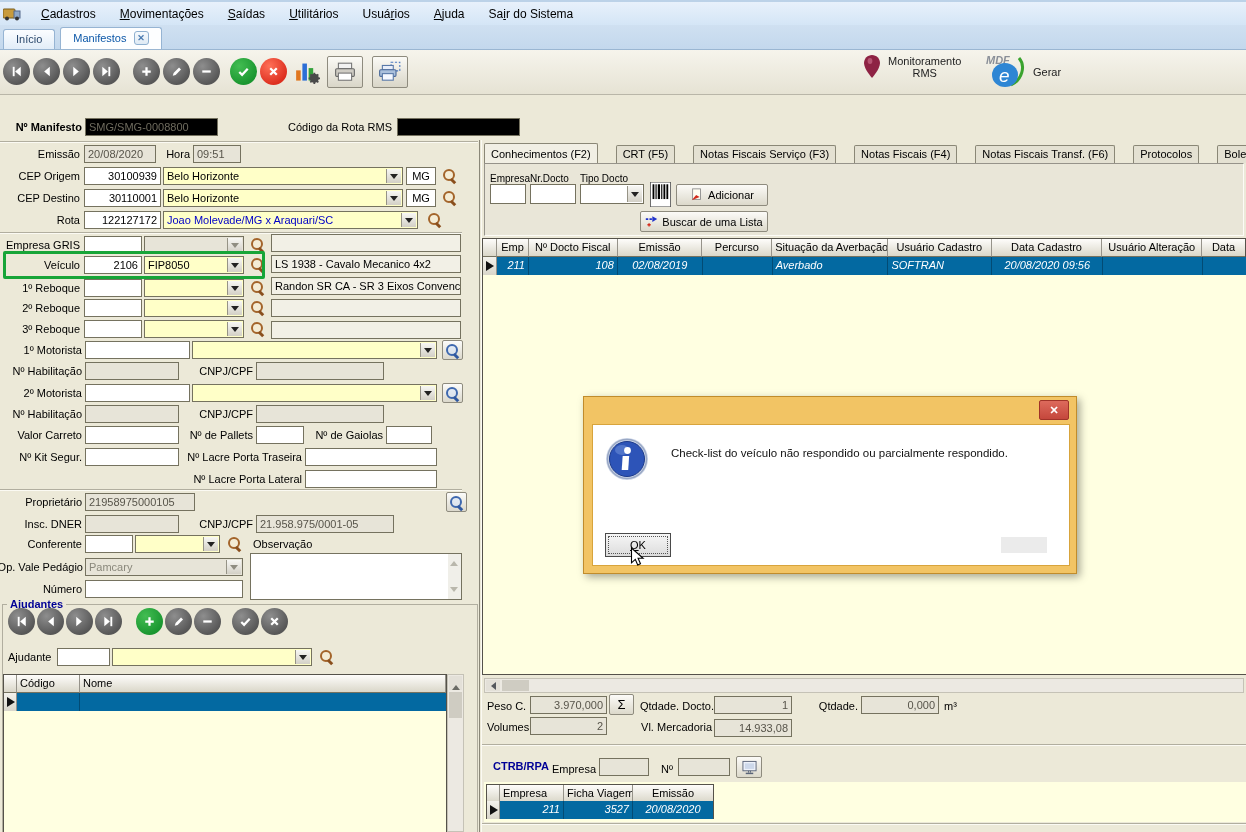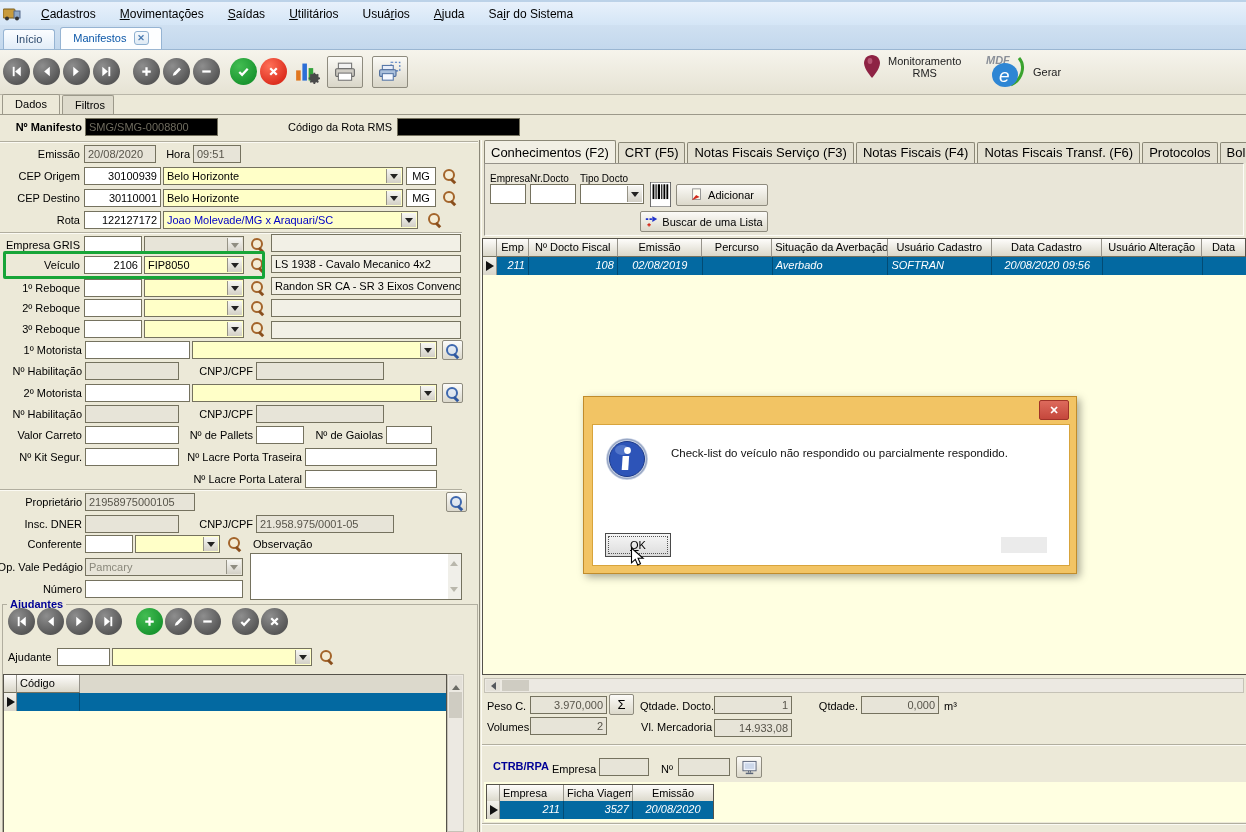--- a/index.html
+++ b/index.html
@@ -91,21 +91,21 @@
   .sbu::after { content:""; position:absolute; left:3px; top:5px; border:4px solid transparent; border-bottom:5px solid #6b6b66; }
   .sthumb { position:absolute; left:1px; width:13px; background:#cfccc2; }
   .hscroll { position:absolute; height:15px; background:#ece9e2; border:1px solid #c5c2b6; }
   .sbl { position:absolute; left:1px; top:1px; width:14px; height:11px; background:#e3e0d8;
     display:flex; align-items:center; justify-content:center; }
   .sbl::after { content:""; border:4px solid transparent; border-right:5px solid #55585e; margin-left:-4px; }
   .hthumb { position:absolute; top:1px; height:11px; background:#cfccc2; }
   
   .rtabs { position:absolute; left:484px; top:141px; width:762px; height:22px; display:flex; align-items:flex-end; }
   .rtab { border:1px solid #8a8776; border-bottom:none; border-radius:2px 2px 0 0; background:#e4e1d2;
-    padding:2px 6px 3px; margin-right:2px; font-size:13px; white-space:nowrap; }
+    padding:2px 6px 3px; margin-right:18px; font-size:11px; white-space:nowrap; }
   .rtab.active { background:#f1efe4; padding-top:4px; }
   .panel3d { position:absolute; border:1px solid; border-color:#96938a #fdfcf7 #fdfcf7 #96938a; background:#e9e6d8; }
   .btn3d { position:absolute; border:1px solid #8e8b7e; border-radius:2px;
     background:linear-gradient(#fcfbf8,#dcd9cb); display:flex; align-items:center; justify-content:center; gap:4px;
     font-size:11px; }
   .navy { color:#000096; font-weight:bold; }
   
   .dlg { position:absolute; left:583px; top:396px; width:494px; height:178px;
     background:#f2c464; border:1px solid #c08c2c; box-shadow:3px 3px 8px rgba(0,0,0,.35); z-index:50; }
   .dlg-title { position:absolute; left:0; top:0; width:100%; height:27px; text-align:center;
@@ -238,24 +238,20 @@
       <svg style="width:42px;height:36px" viewBox="0 0 42 36">
         <text x="1" y="10" font-size="11" font-weight="bold" font-style="italic" fill="#8a8f98">MDF</text>
         <path d="M34 4c7 8 3 22-8 27" stroke="#3aa32e" stroke-width="3" fill="none"></path>
         <ellipse cx="20" cy="21" rx="13" ry="12" fill="#2e86d4"></ellipse>
         <text x="14" y="28" font-size="19" font-style="italic" fill="#fff">e</text>
       </svg>
       <span>Gerar</span>
     </div>
   </div>
 
-  <div class="abs subtabs">
-    <div class="stab active" style="left:2px;width:58px;text-align:center"><span>Dados</span></div>
-    <div class="stab" style="left:62px;width:52px;text-align:center"><span>Filtros</span></div>
-  </div>
 
   <div class="lbl" style="left:2px;top:118px;width:80px;font-weight:bold">Nº Manifesto</div>
   <div class="fld flat" style="left:85px;top:118px;width:133px">SMG/SMG-0008800</div>
   <div class="lbl" style="left:278px;top:118px;width:114px">Código da Rota RMS</div>
   <div class="fld flat" style="left:397px;top:118px;width:123px"></div>
   <div class="groove" style="left:0;top:141px;width:478px"></div>
 
   <div class="lbl" style="left:2px;top:145px;width:78px">Emissão</div>
   <div class="fld dis" style="left:84px;top:145px;width:72px">20/08/2020</div>
   <div class="lbl" style="left:158px;top:145px;width:32px">Hora</div>
@@ -449,20 +445,21 @@
   <div class="lbl left" style="left:8px;top:648px;width:45px">Ajudante</div>
   <div class="fld" style="left:57px;top:648px;width:53px"></div>
   <div class="fld yel" style="left:112px;top:648px;width:200px;padding-right:17px">
       <span class="dd"></span>
     </div>
   <span class="mag" style="left:318px;top:648px"></span>
 
   <div class="ghead" style="left:3px;top:674px;width:444px">
     <div class="gh" style="width:13px"></div>
     <div class="gh left" style="width:63px">Código</div>
+    <div class="gh left" style="width:366px">Nome</div>
   </div>
   <div class="grow" style="left:3px;top:693px;width:444px">
     <div class="gc marg ptr" style="width:13px"></div>
     <div class="gc sel" style="width:63px"></div>
     <div class="gc sel" style="width:366px;border-right:none"></div>
   </div>
   <div class="ybody" style="left:3px;top:711px;width:444px;height:121px;border-bottom:none"></div>
   <div class="vscroll" style="left:447px;top:674px;height:158px">
     <div class="sbu"></div>
     <div class="sthumb" style="top:17px;height:26px"></div>

